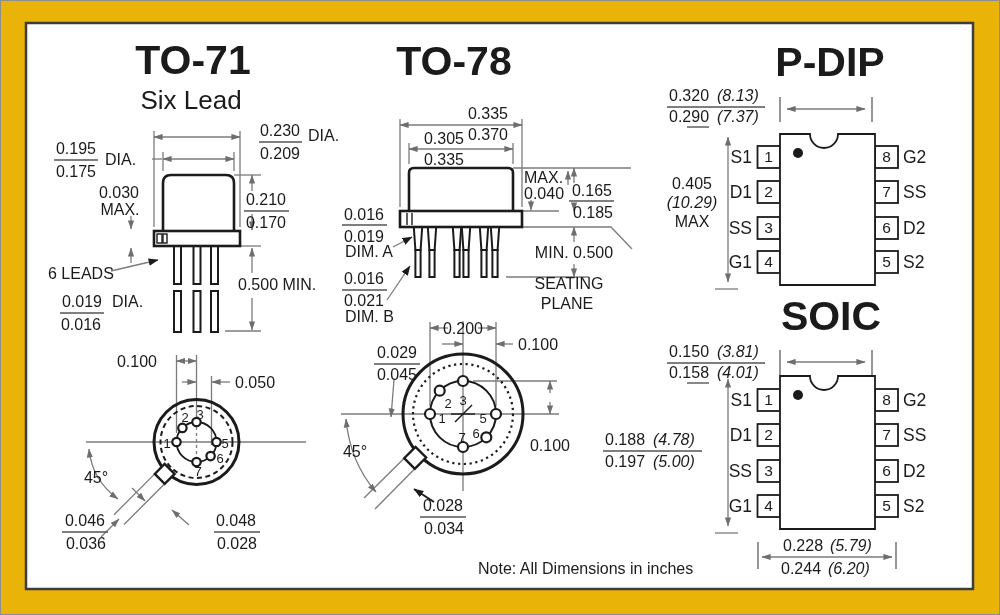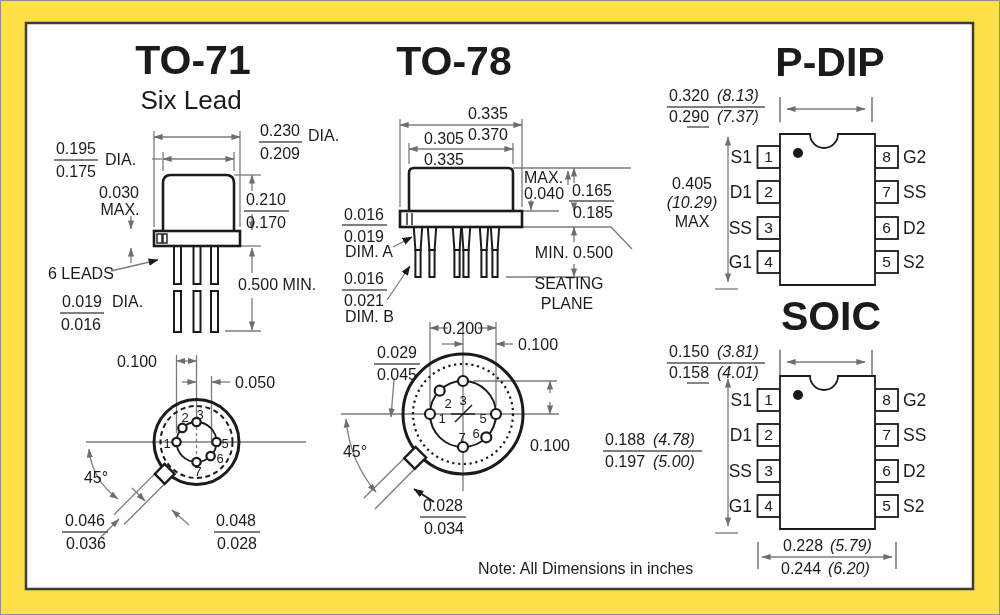--- a/index.html
+++ b/index.html
@@ -1,16 +1,16 @@
 <!DOCTYPE html>
 <html><head>
 <meta charset="utf-8">
 <style>
   html,body{margin:0;padding:0;background:#e8e8e8;}
-  #stage{position:relative;width:1000px;height:615px;background:#fde047;
+  #stage{position:relative;width:1000px;height:615px;background:#eab308;
          border:1px solid #8e8e8e;box-sizing:border-box;
          font-family:"Liberation Sans", sans-serif;}
   svg{position:absolute;left:0;top:0;}
   svg text{font-family:"Liberation Sans", sans-serif;fill:#1b1b1b;}
   .t-title{font-size:41px;font-weight:bold;}
   .t-sub{font-size:26px;}
   .t-dim{font-size:16px;}
   .t-pinlbl{font-size:13px;}
   .t-name{font-size:17.5px;}
   .t-boxnum{font-size:15.5px;}

